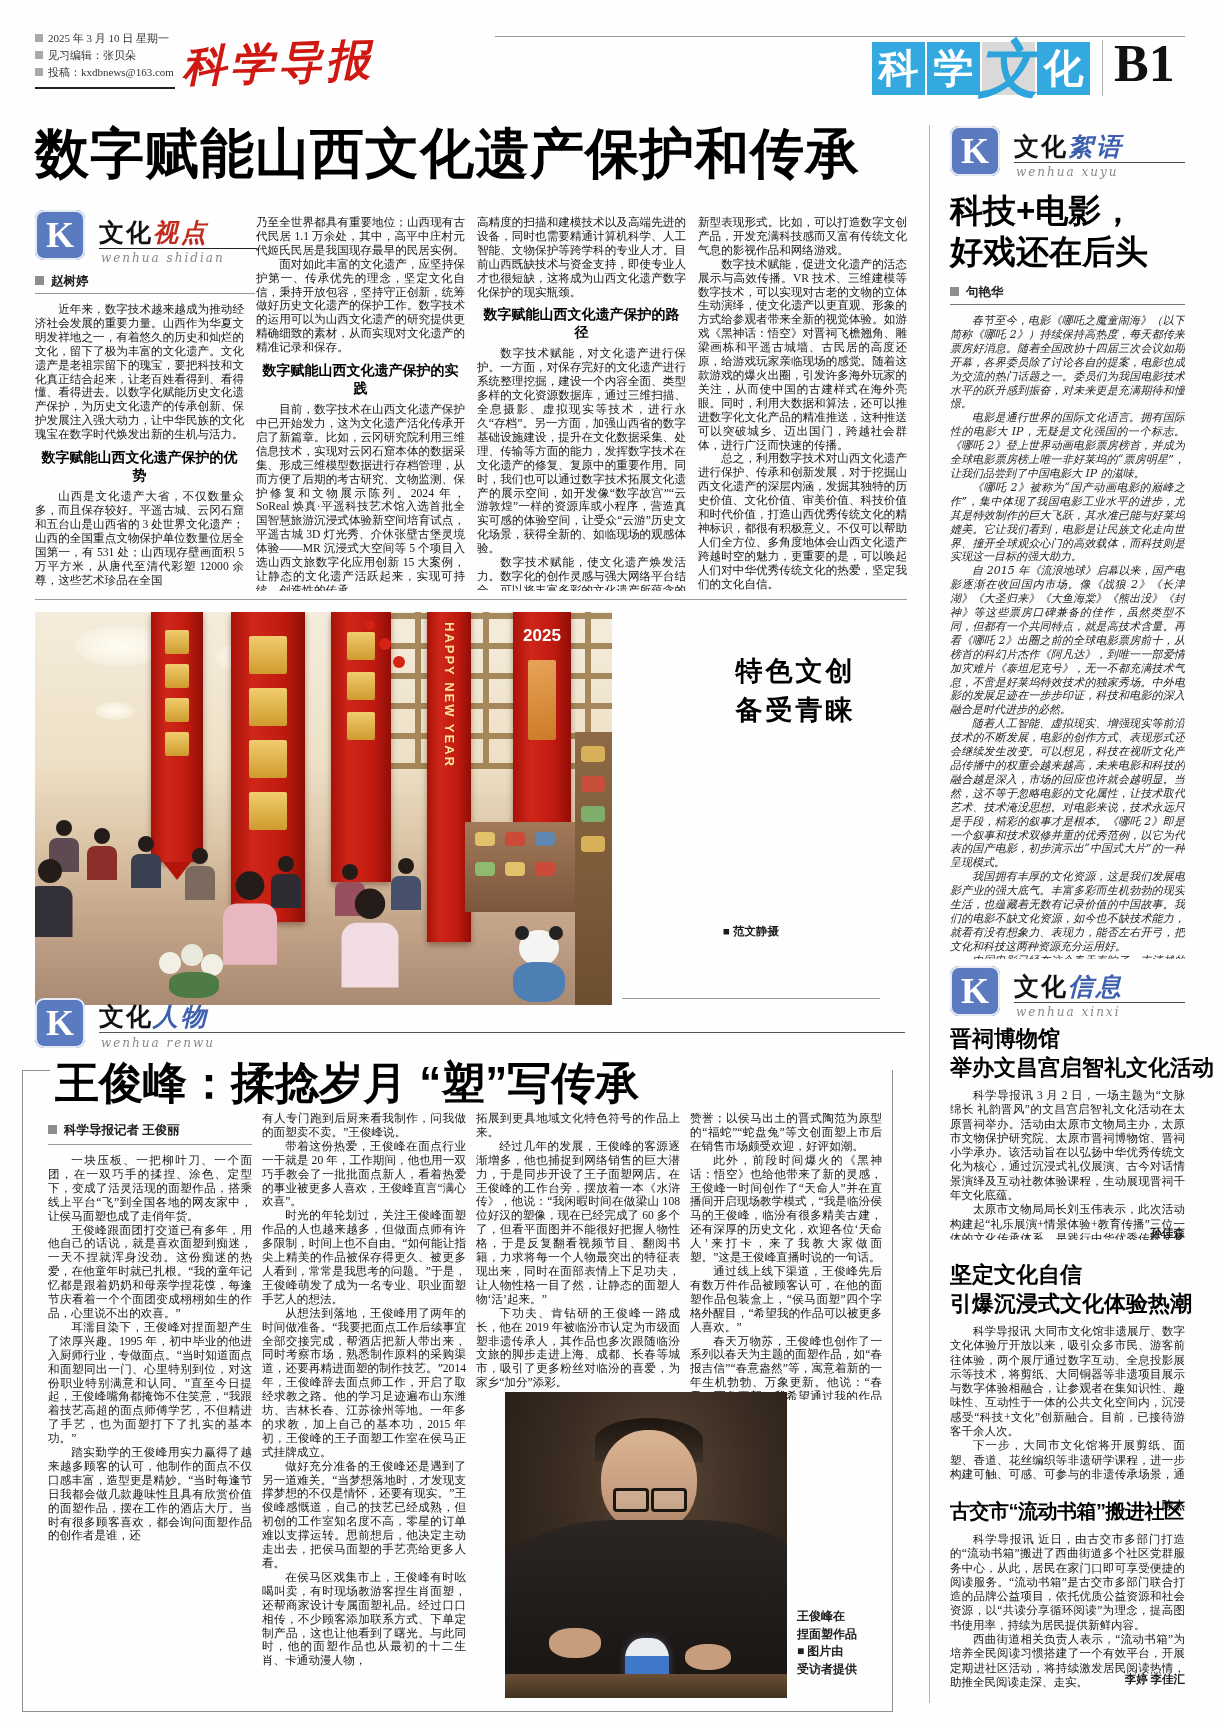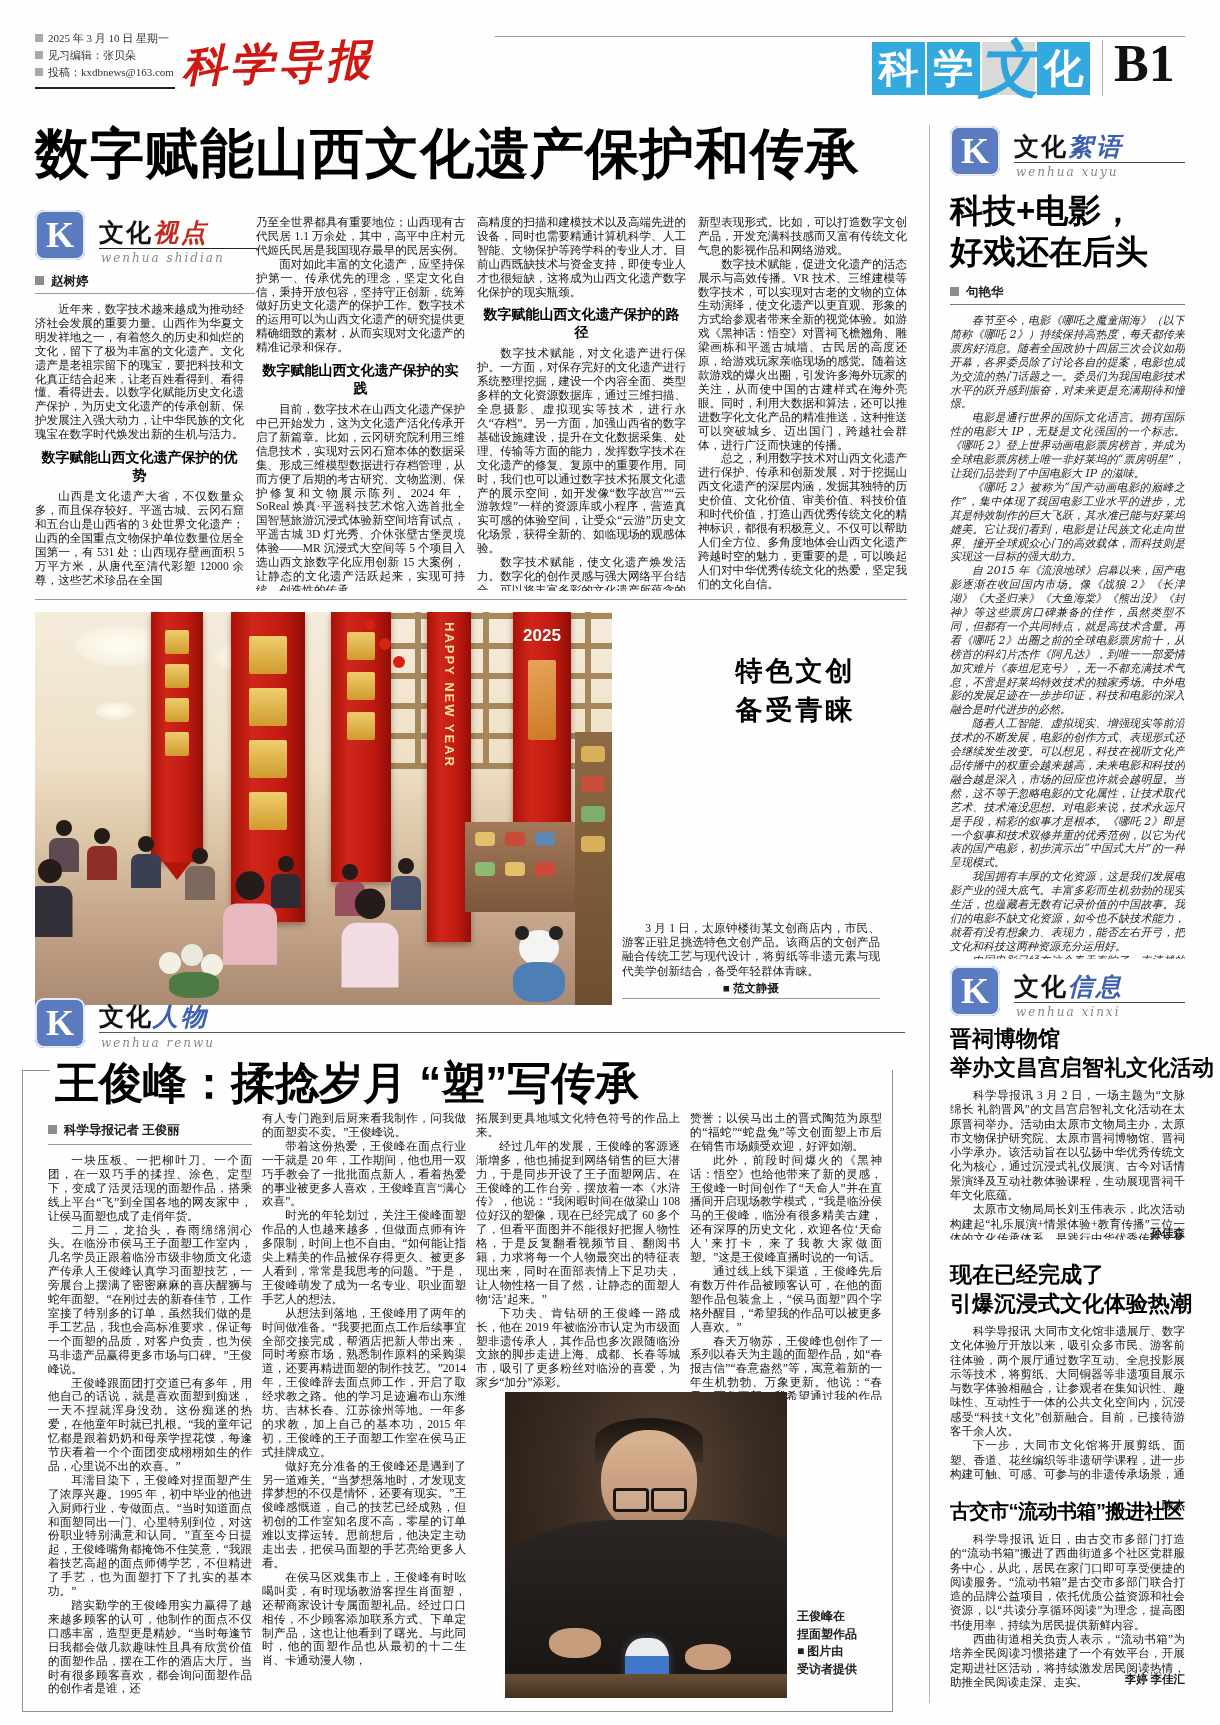--- a/index.html
+++ b/index.html
@@ -267,21 +267,20 @@
       <span style="position:absolute;left:44px;top:-4px;width:14px;height:14px;border-radius:50%;background:#222;"></span>
       <span style="position:absolute;left:8px;top:32px;width:52px;height:40px;border-radius:40%;background:#4d7fb5;"></span>
     </div>
   </div>
 
   <div class="abs caption-title" style="left:688px;top:652px;width:215px;">
     <div>特色文创</div>
     <div>备受青睐</div>
   </div>
   <div class="abs caption-text" style="left:622px;top:922px;width:258px;">
-    <p>3 月 1 日，太原钟楼街某文创商店内，市民、游客正驻足挑选特色文创产品。该商店的文创产品融合传统工艺与现代设计，将剪纸等非遗元素与现代美学创新结合，备受年轻群体青睐。</p>
     <div class="credit">■ 范文静摄</div>
   </div>
   <div class="hairline" style="left:622px;top:998px;width:258px;"></div>
 
   <div class="boxline" style="left:22px;top:1070px;width:1px;height:642px;"></div>
   <div class="boxline" style="left:22px;top:1711px;width:871px;height:1px;"></div>
   <div class="boxline" style="left:892px;top:1070px;width:1px;height:642px;"></div>
   <div class="boxline" style="left:22px;top:1070px;width:28px;height:1px;"></div>
 
   <div class="kbadge" style="left:35px;top:998px;">K</div>
@@ -291,21 +290,20 @@
   <div class="abs" style="left:99px;top:1032px;width:806px;height:1px;background:#555;"></div>
   <div class="abs pinyin" style="left:101px;top:1036px;">wenhua renwu</div>
 
   <div class="abs h2-headline" style="left:55px;top:1054px;">王俊峰：揉捻岁月 “塑”写传承</div>
 
   <div class="abs byline" style="left:48px;top:1122px;"><span class="sq"></span><span>科学导报记者 王俊丽</span></div>
   <div class="hairline" style="left:48px;top:1144px;width:204px;"></div>
 
   <div class="bodycol" style="left:48px;top:1154px;width:204px;height:545px;">
       <p>一块压板、一把柳叶刀、一个面团，在一双巧手的揉捏、涂色、定型下，变成了活灵活现的面塑作品，搭乘线上平台“飞”到全国各地的网友家中，让侯马面塑也成了走俏年货。</p>
-      <p>二月二，龙抬头，春雨绵绵润心头。在临汾市侯马王子面塑工作室内，几名学员正跟着临汾市级非物质文化遗产传承人王俊峰认真学习面塑技艺，一旁展台上摆满了密密麻麻的喜庆醒狮与蛇年面塑。“在刚过去的新春佳节，工作室接了特别多的订单，虽然我们做的是手工艺品，我也会高标准要求，保证每一个面塑的品质，对客户负责，也为侯马非遗产品赢得更多市场与口碑。”王俊峰说。</p>
       <p>王俊峰跟面团打交道已有多年，用他自己的话说，就是喜欢面塑到痴迷，一天不捏就浑身没劲。这份痴迷的热爱，在他童年时就已扎根。“我的童年记忆都是跟着奶奶和母亲学捏花馍，每逢节庆看着一个个面团变成栩栩如生的作品，心里说不出的欢喜。”</p>
       <p>耳濡目染下，王俊峰对捏面塑产生了浓厚兴趣。1995 年，初中毕业的他进入厨师行业，专做面点。“当时知道面点和面塑同出一门、心里特别到位，对这份职业特别满意和认同。”直至今日提起，王俊峰嘴角都掩饰不住笑意，“我跟着技艺高超的面点师傅学艺，不但精进了手艺，也为面塑打下了扎实的基本功。”</p>
       <p>踏实勤学的王俊峰用实力赢得了越来越多顾客的认可，他制作的面点不仅口感丰富，造型更是精妙。“当时每逢节日我都会做几款趣味性且具有欣赏价值的面塑作品，摆在工作的酒店大厅。当时有很多顾客喜欢，都会询问面塑作品的创作者是谁，还</p>
     </div>
   <div class="bodycol" style="left:262px;top:1112px;width:204px;height:588px;">
       <p class="cont">有人专门跑到后厨来看我制作，问我做的面塑卖不卖。”王俊峰说。</p>
       <p>带着这份热爱，王俊峰在面点行业一干就是 20 年，工作期间，他也用一双巧手教会了一批批面点新人，看着热爱的事业被更多人喜欢，王俊峰直言“满心欢喜”。</p>
       <p>时光的年轮划过，关注王俊峰面塑作品的人也越来越多，但做面点师有许多限制，时间上也不自由。“如何能让指尖上精美的作品被保存得更久、被更多人看到，常常是我思考的问题。”于是，王俊峰萌发了成为一名专业、职业面塑手艺人的想法。</p>
       <p>从想法到落地，王俊峰用了两年的时间做准备。“我要把面点工作后续事宜全部交接完成，帮酒店把新人带出来，同时考察市场，熟悉制作原料的采购渠道，还要再精进面塑的制作技艺。”2014 年，王俊峰辞去面点师工作，开启了取经求教之路。他的学习足迹遍布山东潍坊、吉林长春、江苏徐州等地。一年多的求教，加上自己的基本功，2015 年初，王俊峰的王子面塑工作室在侯马正式挂牌成立。</p>
       <p>做好充分准备的王俊峰还是遇到了另一道难关。“当梦想落地时，才发现支撑梦想的不仅是情怀，还要有现实。”王俊峰感慨道，自己的技艺已经成熟，但初创的工作室知名度不高，零星的订单难以支撑运转。思前想后，他决定主动走出去，把侯马面塑的手艺亮给更多人看。</p>
@@ -380,21 +378,21 @@
     <div>晋祠博物馆</div>
     <div>举办文昌宫启智礼文化活动</div>
   </div>
   <div class="bodycol infobody" style="left:950px;top:1088px;width:235px;height:152px;">
       <p>科学导报讯 3 月 2 日，一场主题为“文脉绵长 礼韵晋风”的文昌宫启智礼文化活动在太原晋祠举办。活动由太原市文物局主办，太原市文物保护研究院、太原市晋祠博物馆、晋祠小学承办。该活动旨在以弘扬中华优秀传统文化为核心，通过沉浸式礼仪展演、古今对话情景演绎及互动社教体验课程，生动展现晋祠千年文化底蕴。</p>
       <p>太原市文物局局长刘玉伟表示，此次活动构建起“礼乐展演+情景体验+教育传播”三位一体的文化传承体系，是践行中华优秀传统文化的创造性转化和创新性发展的一次生动实践，为再现“锦绣太原城”盛景积蓄力量。</p>
     </div>
   <div class="abs author" style="left:950px;top:1240px;width:235px;">孙佳森</div>
 
   <div class="abs info-headline" style="left:950px;top:1260px;">
-    <div>现在已经完成了</div>
+    <div>坚定文化自信</div>
     <div>引爆沉浸式文化体验热潮</div>
   </div>
   <div class="bodycol infobody" style="left:950px;top:1324px;width:235px;height:158px;">
       <p>科学导报讯 大同市文化馆非遗展厅、数字文化体验厅开放以来，吸引众多市民、游客前往体验，两个展厅通过数字互动、全息投影展示等技术，将剪纸、大同铜器等非遗项目展示与数字体验相融合，让参观者在集知识性、趣味性、互动性于一体的公共文化空间内，沉浸感受“科技+文化”创新融合。目前，已接待游客千余人次。</p>
       <p>下一步，大同市文化馆将开展剪纸、面塑、香道、花丝编织等非遗研学课程，进一步构建可触、可感、可参与的非遗传承场景，通过打造多元沉浸式体验空间，持续推动公共文化服务高质量发展。</p>
     </div>
   <div class="abs author" style="left:950px;top:1480px;width:235px;margin-top:18px;">陈杰</div>
 
   <div class="abs info-headline" style="left:950px;top:1497px;font-size:20px;letter-spacing:-0.5px;white-space:nowrap;">古交市“流动书箱”搬进社区</div>
   <div class="bodycol infobody" style="left:950px;top:1532px;width:235px;height:158px;">

